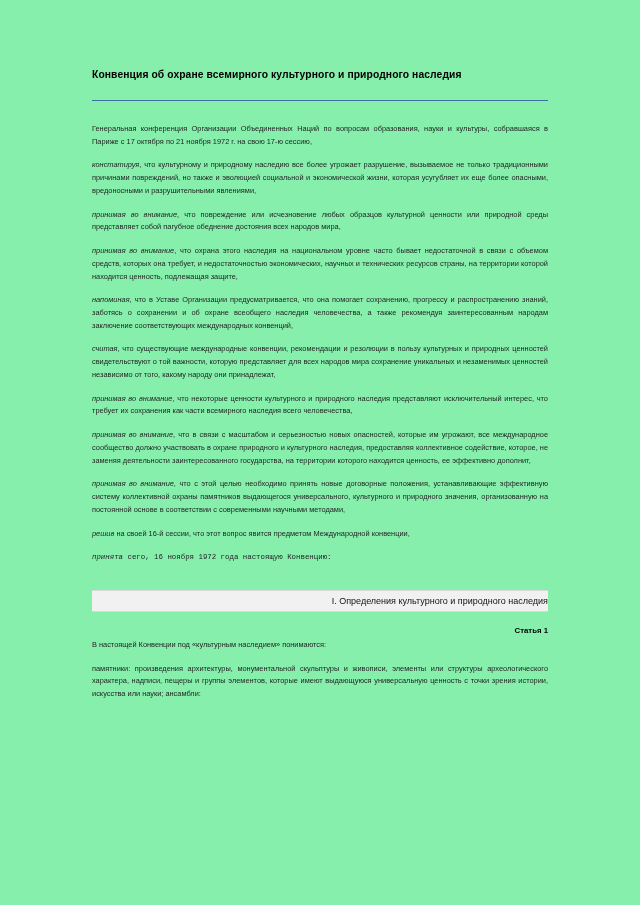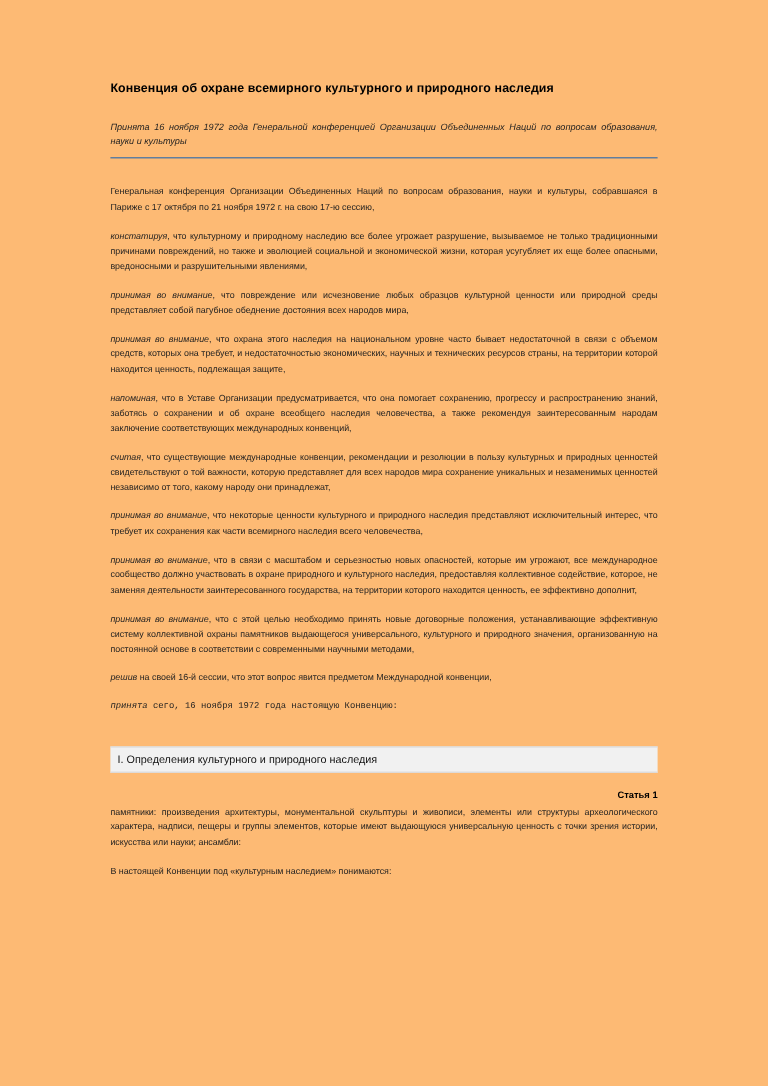--- a/index.html
+++ b/index.html
@@ -11,21 +11,21 @@
     width: 640px;
     height: 905px;
     font-family: "Liberation Sans", sans-serif;
     color: #1a1a1a;
     -webkit-font-smoothing: antialiased;
   }
   .page {
     position: relative;
     width: 640px;
     height: 905px;
-    background: #fdba74;
+    background: #86efac;
     box-sizing: border-box;
     padding: 68px 92px 0 92px;
   }
   .doc-title {
     font-size: 10.3px;
     font-weight: bold;
     color: #000000;
     line-height: 1.35;
     margin: 0 0 18px 0;
     letter-spacing: 0.1px;
@@ -58,41 +58,41 @@
   .ul {
   }
   .section-head {
     margin: 26px 0 0 0;
     padding: 5px 0 5px 6px;
     background: #f1f1f1;
     border-top: 1px solid #d9d9d9;
     border-bottom: 1px solid #d9d9d9;
     font-size: 9px;
     color: #111111;
+    text-align: right;
   }
   .article-head {
     font-size: 7.8px;
     font-weight: bold;
     color: #000000;
     margin: 14px 0 4px 0;
     text-align: right;
   }
   p.tight {
     margin-bottom: 16px;
     font-family: Liberation Mono, monospace;
   }
 </style>
 </head>
 <body>
 
 <div class="page">
 
   <h1 class="doc-title">Конвенция об охране всемирного культурного и природного наследия</h1>
 
-  <div class="doc-subtitle">Принята 16 ноября 1972 года Генеральной конференцией Организации Объединенных Наций по вопросам образования, науки и культуры</div>
 
   <div class="hr-blue" style="background: rgb(58, 111, 168);"></div>
 
   <div>
     <p class="body"><span>Генеральная конференция </span><span class="ul">Организации Объединенных Наций по вопросам образования, науки и культуры</span><span>, собравшаяся в Париже с 17 октября по 21 ноября 1972 г. на свою 17-ю сессию,</span></p>
     <p class="body"><span class="it">констатируя</span><span>, что культурному и природному наследию все более угрожает разрушение, вызываемое не только традиционными причинами повреждений, но также и эволюцией социальной и экономической жизни, которая усугубляет их еще более опасными, вредоносными и разрушительными явлениями,</span></p>
     <p class="body"><span class="it">принимая во внимание</span><span>, что повреждение или исчезновение любых образцов культурной ценности или природной среды представляет собой пагубное обеднение достояния всех народов мира,</span></p>
     <p class="body"><span class="it">принимая во внимание</span><span>, что охрана этого наследия на национальном уровне часто бывает недостаточной в связи с объемом средств, которых она требует, и недостаточностью экономических, научных и технических ресурсов страны, на территории которой находится ценность, подлежащая защите,</span></p>
     <p class="body"><span class="it">напоминая</span><span>, что в </span><span class="ul">Уставе Организации</span><span> предусматривается, что она помогает сохранению, прогрессу и распространению знаний, заботясь о сохранении и об охране всеобщего наследия человечества, а также рекомендуя заинтересованным народам заключение соответствующих международных конвенций,</span></p>
     <p class="body"><span class="it">считая</span><span>, что существующие международные конвенции, рекомендации и резолюции в пользу культурных и природных ценностей свидетельствуют о той важности, которую представляет для всех народов мира сохранение уникальных и незаменимых ценностей независимо от того, какому народу они принадлежат,</span></p>
@@ -100,17 +100,17 @@
     <p class="body"><span class="it">принимая во внимание</span><span>, что в связи с масштабом и серьезностью новых опасностей, которые им угрожают, все международное сообщество должно участвовать в охране природного и </span><span class="ul">культурного наследия</span><span>, предоставляя коллективное содействие, которое, не заменяя деятельности заинтересованного государства, на территории которого находится ценность, ее эффективно дополнит,</span></p>
     <p class="body"><span class="it">принимая во внимание</span><span>, что с этой целью необходимо принять новые договорные положения, устанавливающие эффективную систему коллективной охраны памятников выдающегося универсального, культурного и природного значения, организованную на постоянной основе в соответствии с современными научными методами,</span></p>
     <p class="body"><span class="it">решив</span><span> на своей 16-й сессии, что этот вопрос явится предметом Международной конвенции,</span></p>
     <p class="body tight"><span class="it">принята</span><span> сего, 16 ноября 1972 года настоящую Конвенцию:</span></p>
   </div>
 
   <div class="section-head">I. Определения культурного и природного наследия</div>
 
   <div class="article-head">Статья 1</div>
 
+  <p class="body" style="margin-bottom:11px">В настоящей Конвенции под «культурным наследием» понимаются:</p>
+
   <p class="body">памятники: произведения архитектуры, монументальной скульптуры и живописи, элементы или структуры археологического характера, надписи, пещеры и группы элементов, которые имеют выдающуюся универсальную ценность с точки зрения истории, искусства или науки; ансамбли:</p>
-
-  <p class="body" style="margin-bottom:11px">В настоящей Конвенции под «культурным наследием» понимаются:</p>
 
 </div>
 
 </body></html>

